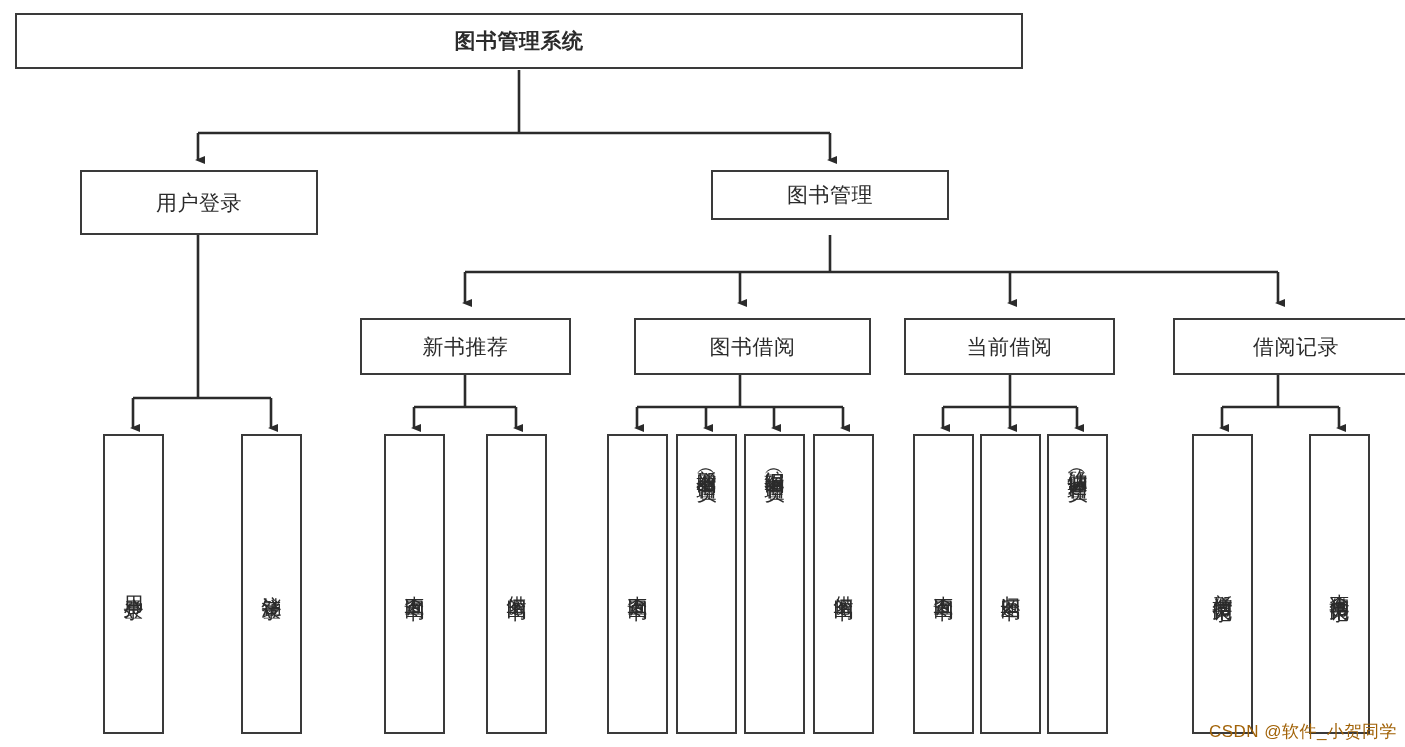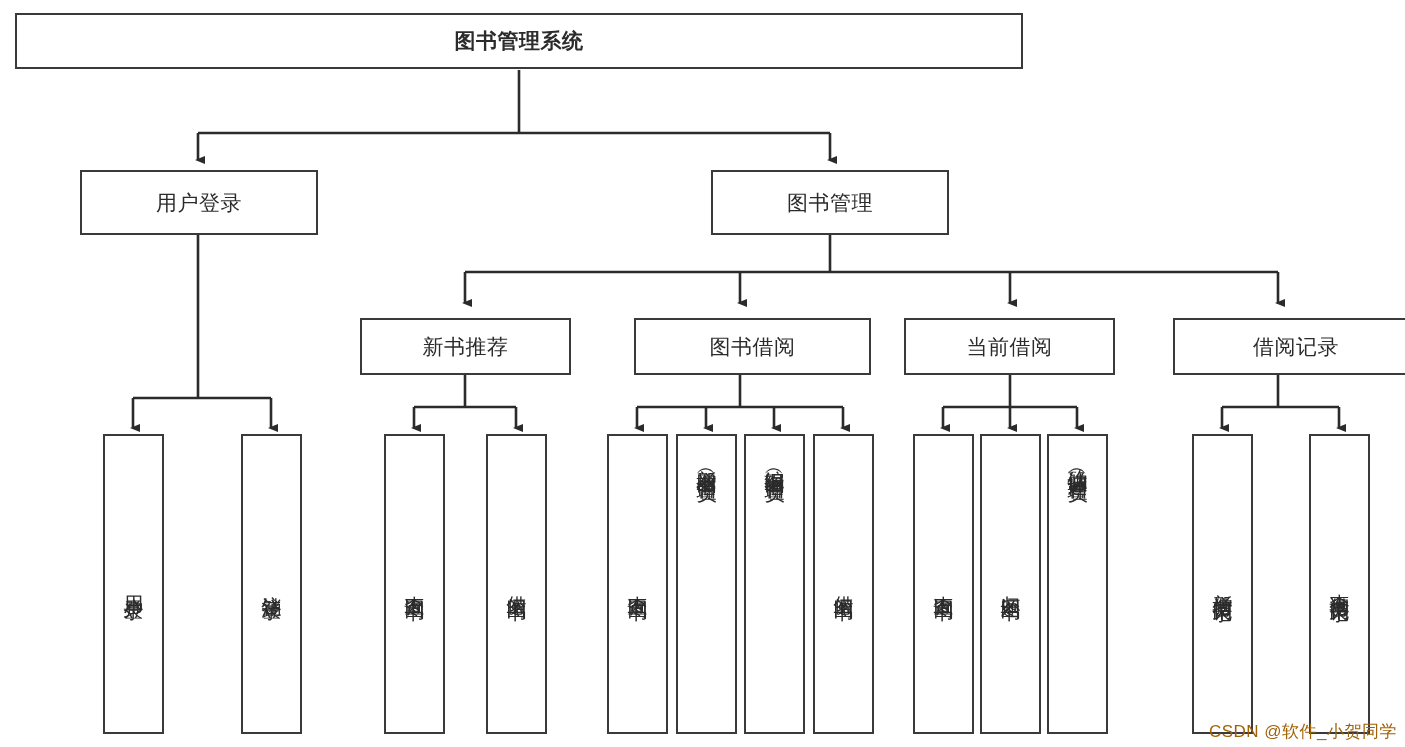--- a/index.html
+++ b/index.html
@@ -129,21 +129,21 @@
   </svg>
 
   <div class="node h" style="left:15px; top:13px; width:1008px; height:56px;font-weight:bold;">
     <span class="label">图书管理系统</span>
   </div>
 
   <div class="node h" style="left:80px; top:170px; width:238px; height:65px;">
     <span class="label">用户登录</span>
   </div>
 
-  <div class="node h" style="left:711px; top:170px; width:238px; height:65px;">
+  <div class="node h" style="left:711px; top:170px; width:238px; height:50px;">
     <span class="label">图书管理</span>
   </div>
 
   <div class="node h" style="left:360px; top:318px; width:211px; height:57px;">
     <span class="label">新书推荐</span>
   </div>
 
   <div class="node h" style="left:634px; top:318px; width:237px; height:57px;">
     <span class="label">图书借阅</span>
   </div>

